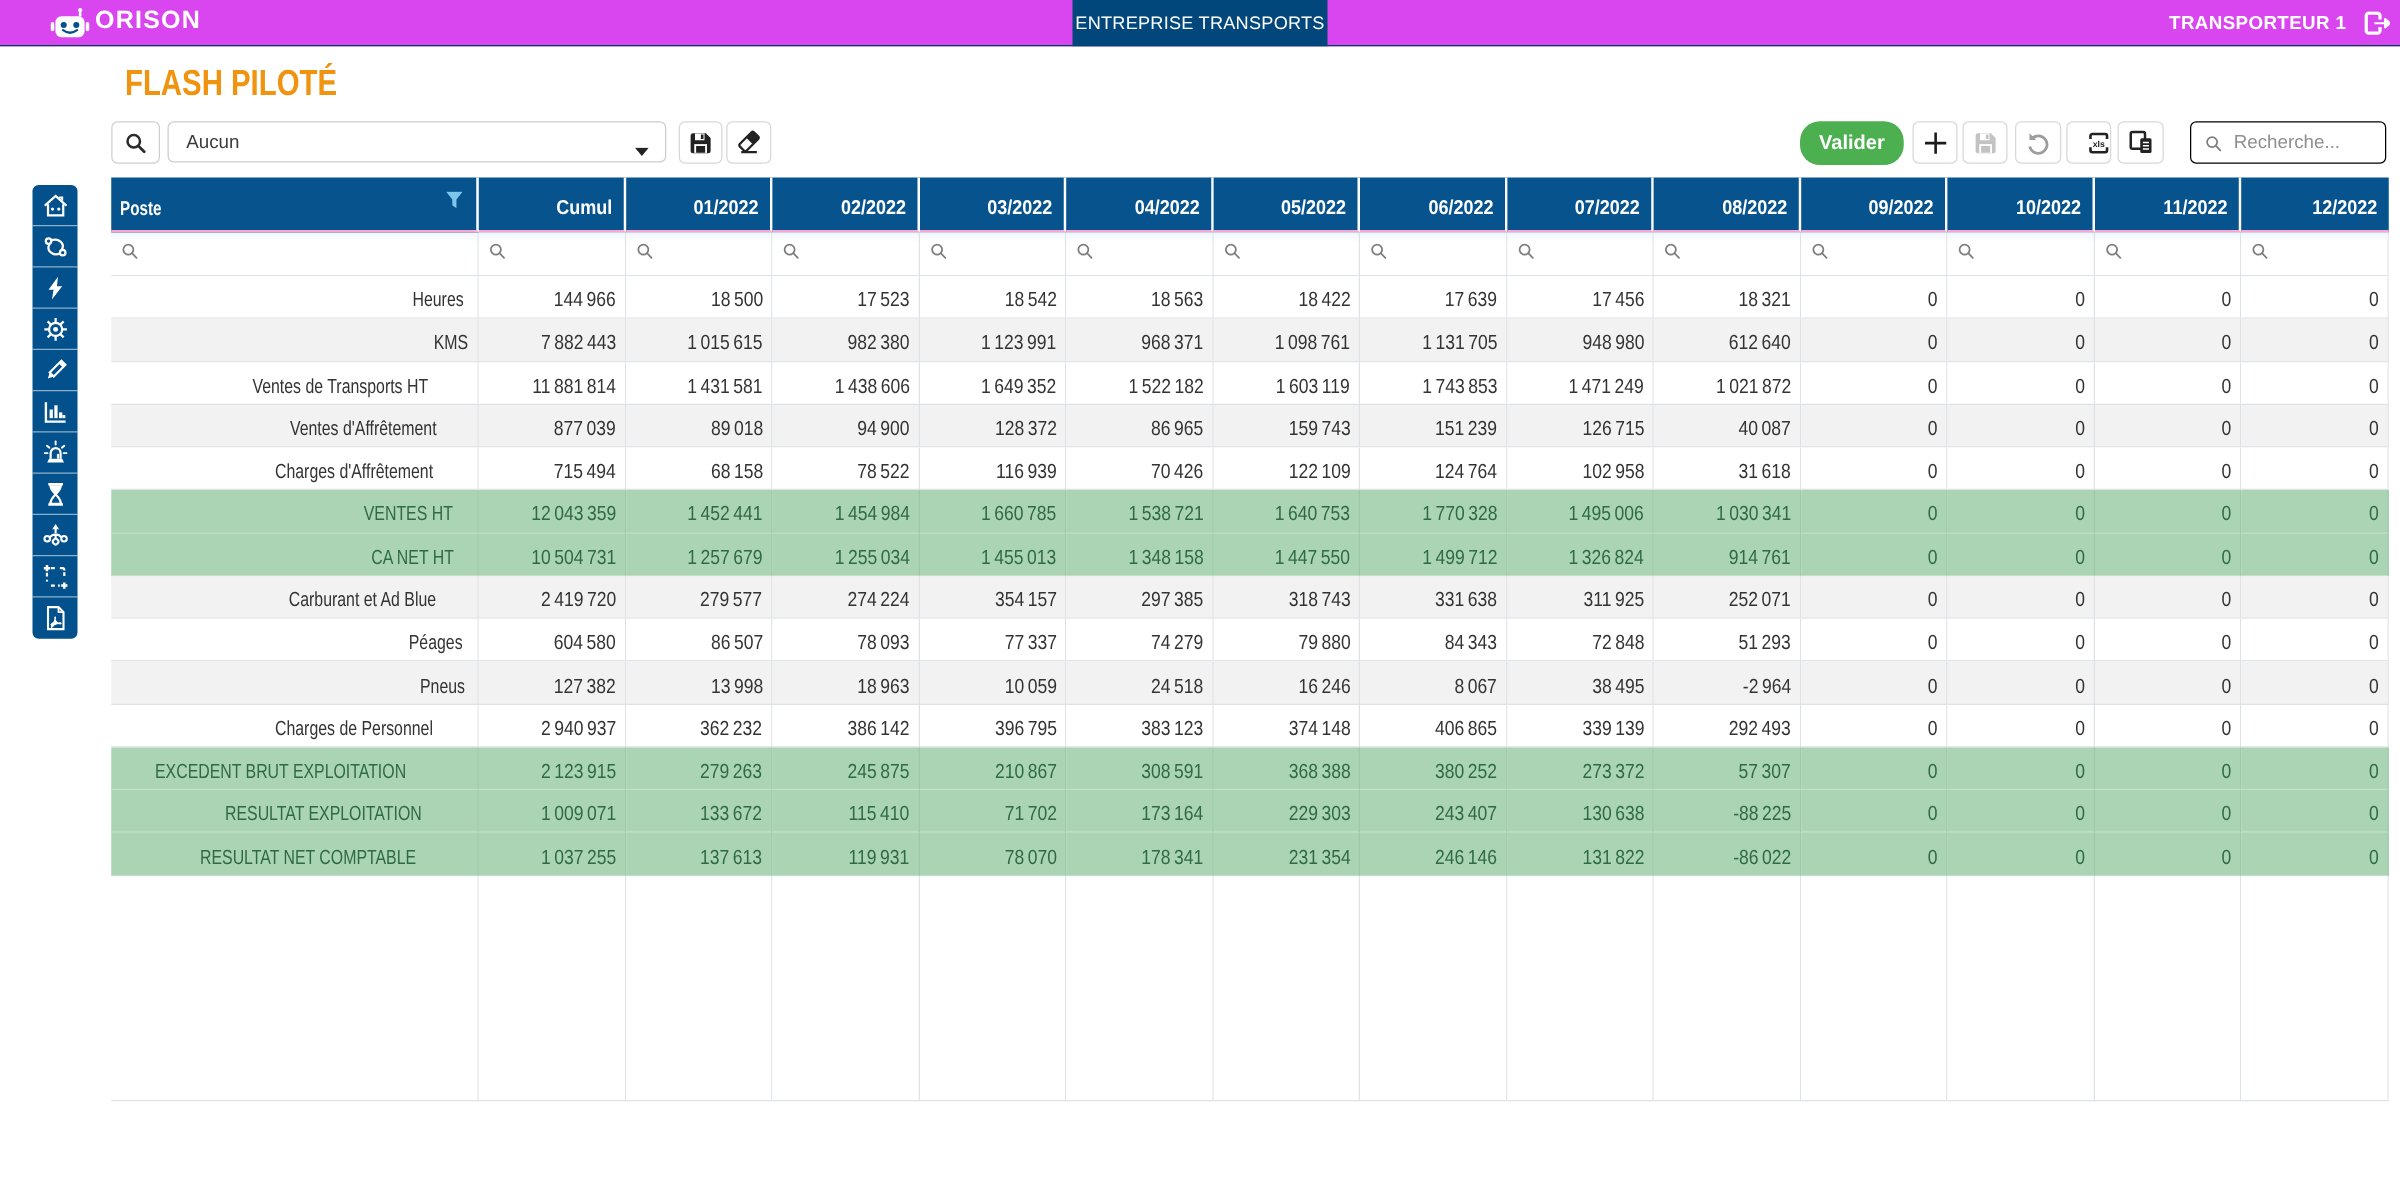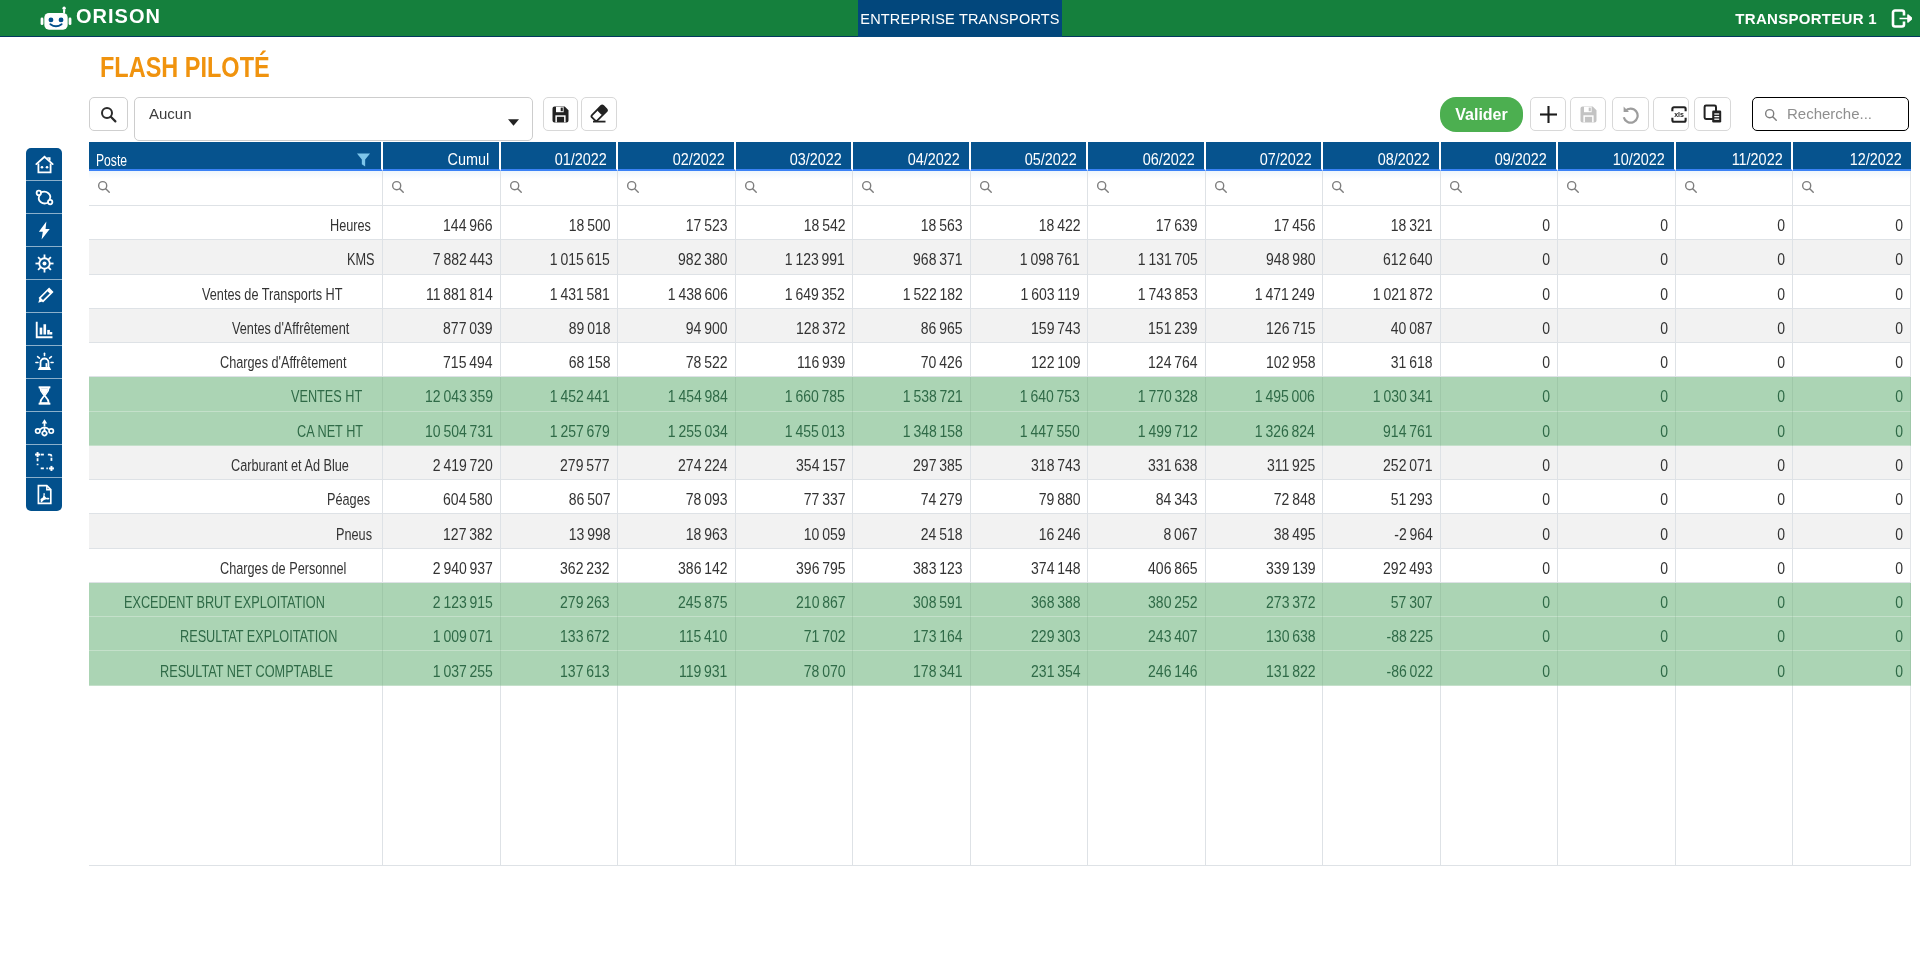--- a/index.html
+++ b/index.html
@@ -1,33 +1,33 @@
 <!DOCTYPE html>
 <html lang="fr"><head><meta charset="utf-8">
 <title>Flash Piloté</title>
 <style>
 * { margin:0; padding:0; box-sizing:border-box; }
 html,body { width:1920px; height:960px; background:#fff; font-family:"Liberation Sans", sans-serif; overflow:hidden; }
 #page { position:relative; width:1920px; height:960px; }
 
 
-#nav { position:absolute; left:0; top:0; width:1920px; height:37px; background:#15803d; border-bottom:1px solid #02395f; }
+#nav { position:absolute; left:0; top:0; width:1920px; height:37px; background:#d946ef; border-bottom:1px solid #02395f; }
 #logo { position:absolute; left:40px; top:3px; height:31px; display:flex; align-items:center; }
 #logoname { color:#fff; font-weight:bold; font-size:20px; letter-spacing:1px; margin-left:4px; position:relative; top:-2px; }
 #navcenter { position:absolute; left:858px; top:0; width:204px; height:37px; background:#02477c; color:#fff; font-size:14.5px; font-weight:normal; text-align:center; line-height:39px; letter-spacing:0.2px; }
 #navright { position:absolute; right:8px; top:0; height:37px; display:flex; align-items:center; color:#fff; font-size:15px; font-weight:bold; letter-spacing:0.3px; }
 #navright svg { margin-left:14px; }
 
 
 #title { position:absolute; left:100px; top:51px; color:#f0930e; font-size:29px; font-weight:bold; transform:scaleX(0.81); transform-origin:0 50%; white-space:nowrap; }
 
 
 .btn { position:absolute; top:97px; height:34px; background:#fff; border:1px solid #d8d8d8; border-radius:5px; display:flex; align-items:center; justify-content:center; }
 #btn-search { left:89px; width:39px; border-color:#cfcfcf; }
-#sel { position:absolute; left:134px; top:97px; width:399px; height:44px; border:1px solid #cdcdcd; border-radius:5px; background:#fff; }
+#sel { position:absolute; left:134px; top:97px; width:399px; height:33px; border:1px solid #cdcdcd; border-radius:5px; background:#fff; }
 #sel .txt { position:absolute; left:14px; top:7px; font-size:15px; color:#3c3c3c; }
 #sel .car { position:absolute; right:13px; top:14px; }
 #btn-save1 { left:543px; width:35px; }
 #btn-eraser { left:581px; width:36px; }
 #btn-valider { position:absolute; left:1440px; top:97px; width:83px; height:35px; background:#4caf50; border:none; border-radius:16px; color:#fff; font-size:16px; font-weight:bold; text-align:center; line-height:35px; }
 #btn-plus { left:1530px; width:36px; }
 #btn-save2 { left:1570px; width:36px; }
 #btn-undo { left:1612px; width:37px; }
 #btn-xls { left:1653px; width:36px;padding-left:16px; }
 #btn-copy { left:1694px; width:37px; }
@@ -43,21 +43,21 @@
 
 #tbl { position:absolute; left:89px; top:142px; }
 table { border-collapse:separate; border-spacing:0; table-layout:fixed; width:1822px; font-size:16.3px; }
 .sp { display:inline-block; transform:scaleX(0.76); transform-origin:0 50%; position:relative; top:5px; }
 .sm { display:inline-block; transform:scaleX(0.9); transform-origin:100% 50%; position:relative; top:4px; }
 .sl { display:inline-block; transform:scaleX(0.78); transform-origin:0 50%; white-space:nowrap; position:relative; top:3px; }
 .sn { display:inline-block; transform:scaleX(0.86); transform-origin:100% 50%; position:relative; top:3px; }
 col.poste { width:294px; }
 col.num { width:117.54px; }
 th, td { overflow:hidden; white-space:nowrap; }
-tr.hd th { height:29px; background:#06538e; color:#fff; font-weight:400; font-size:16px; text-align:right; padding:0 9px 0 0; border-right:2px solid #fff; border-bottom:2px solid #3b82f6; }
+tr.hd th { height:44px; background:#06538e; color:#fff; font-weight:700; font-size:16px; text-align:right; padding:0 9px 0 0; border-right:2px solid #fff; border-bottom:2px solid #f9a8d4; }
 tr.hd th.c0 { text-align:left; padding-left:7px; position:relative; }
 tr.hd th.c0 svg { position:absolute; right:10px; top:11px; }
 tr.hd th.last { border-right:none; }
 tr.ft td { height:35px; background:linear-gradient(#eef6fc, #fff 8px); border-right:1px solid #dee2e6; border-bottom:1px solid #dee2e6; padding:0 0 0 8px; text-align:left; }
 tr.ft td.last { border-right:1px solid #e3e6e9; }
 tr.green td.last { border-right-color:#9fc8a9; }
 tr.ft svg { vertical-align:middle; margin-top:-4px; }
 td { height:34.28px; color:#333; text-align:right; padding:0 7px 0 0; border-right:1px solid #dee2e6; border-bottom:1px solid #dee2e6; }
 td.c0 { text-align:right; padding:0 0 0 7px; }
 td.last { border-right:1px solid #e3e6e9; }

